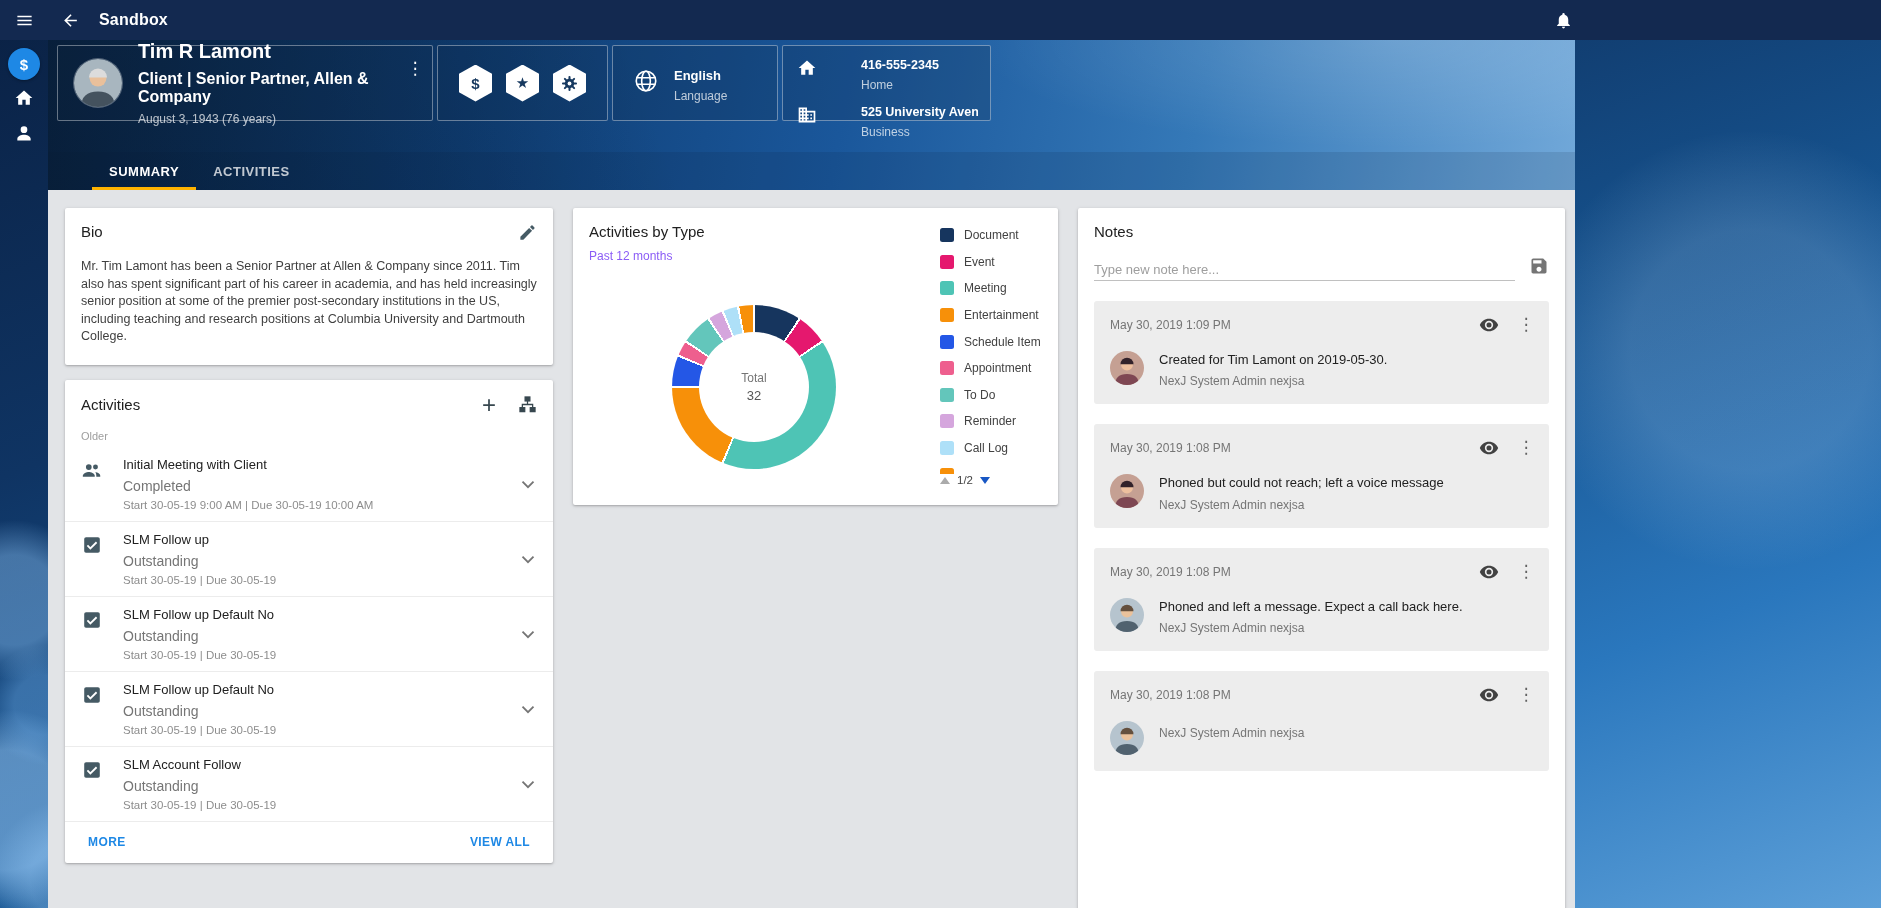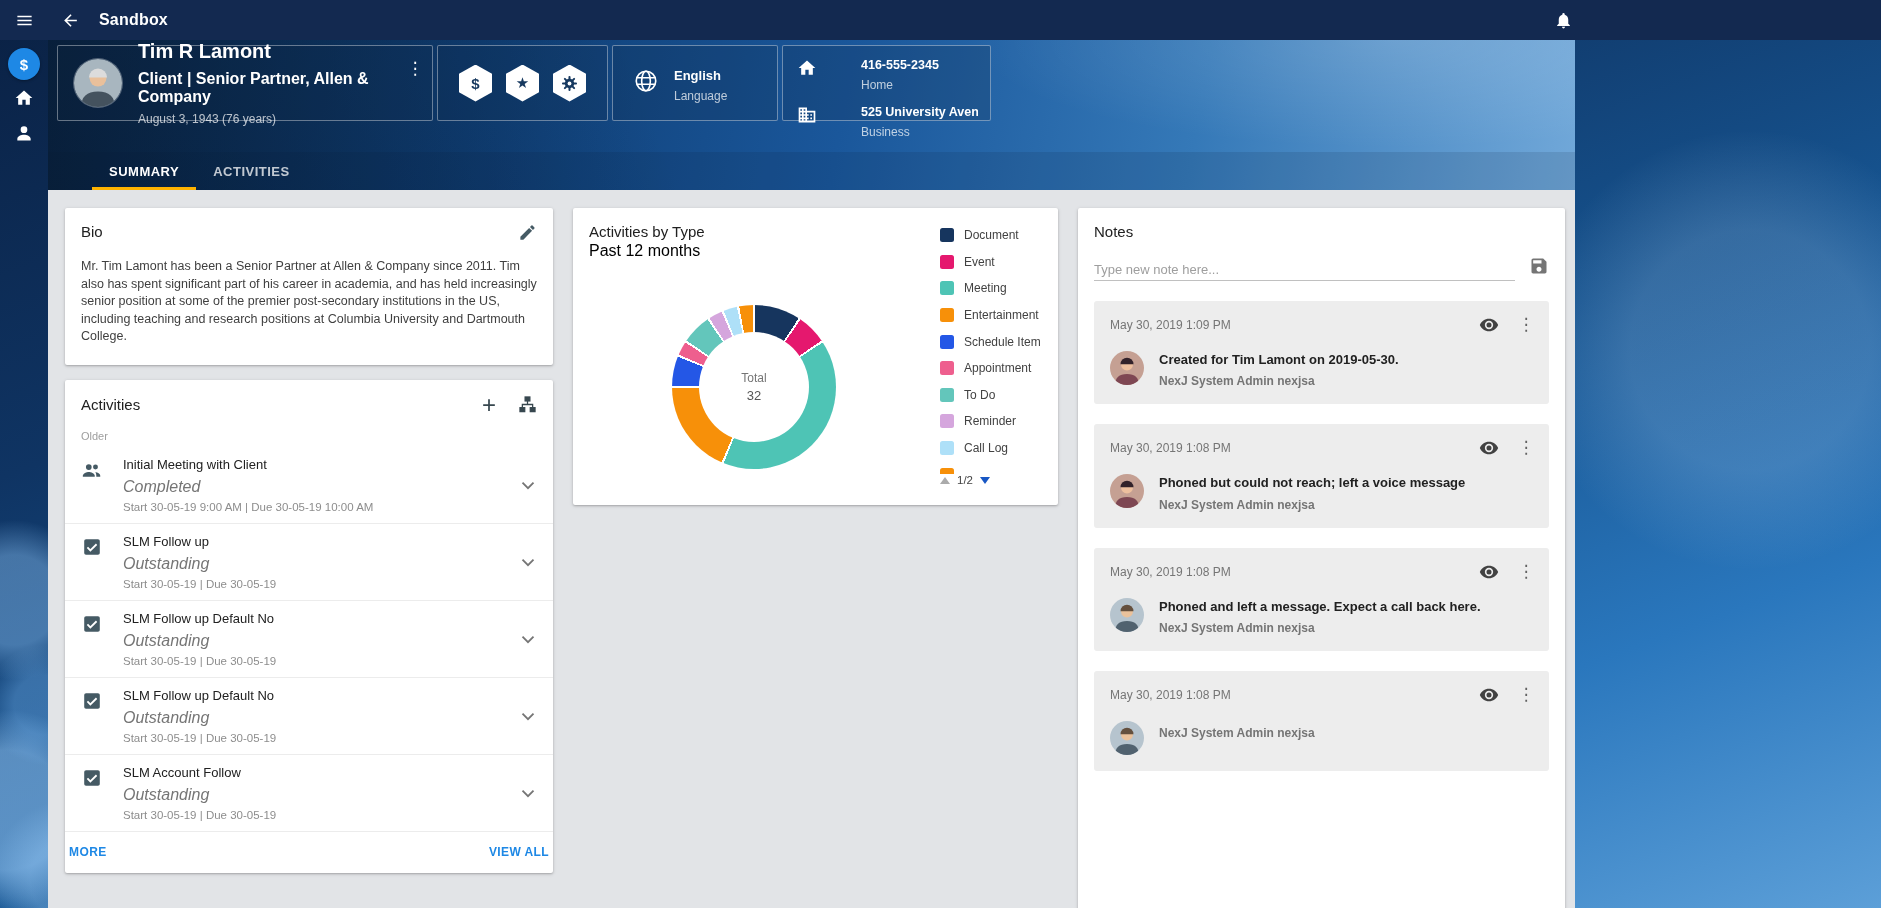--- a/index.html
+++ b/index.html
@@ -83,29 +83,29 @@
   
   .activities-card{padding-top:15px;}
   .ac-header{display:flex;justify-content:space-between;align-items:center;padding:0 16px;}
   .ac-actions{display:flex;gap:22px;align-items:center;}
   .plus-icon{font-size:24px;color:#37474f;line-height:20px;cursor:pointer;}
   .ac-group{padding:15px 16px 5px;font-size:11px;color:#9e9e9e;}
   .act-item{display:flex;padding:10px 14px 10px 16px;border-bottom:1px solid #ececec;cursor:pointer;}
   .act-icon{width:22px;height:22px;flex:0 0 22px;margin-top:2px;}
   .act-body{margin-left:20px;flex:1;min-width:0;}
   .act-title{font-size:13px;color:#212121;}
-  .act-status{font-size:16px;color:#757575;margin-top:6px;font-style:italic;}
+  .act-status{font-size:14px;color:#757575;margin-top:6px;}
   .act-dates{font-size:11.5px;color:#8d8d8d;margin-top:5px;}
   .act-chevron{width:22px;height:22px;align-self:center;cursor:pointer;}
-  .ac-footer{display:flex;justify-content:space-between;padding:13px 4px 14px;}
+  .ac-footer{display:flex;justify-content:space-between;padding:13px 23px 14px;}
   .link-btn{font-size:12px;font-weight:bold;color:#1e88e5;letter-spacing:.4px;cursor:pointer;}
 
   
   .chart-card{position:relative;height:297px;padding:15px 16px;}
-  .chart-sub{font-size:16px;color:#000000;margin-top:2px;}
+  .chart-sub{font-size:12px;color:#8b5cf6;margin-top:9px;}
   .donut-wrap{position:absolute;left:99px;top:97px;width:164px;height:164px;}
   .donut{width:164px;height:164px;border-radius:50%;}
   .donut-hole{position:absolute;left:50%;top:50%;width:110px;height:110px;margin:-55px 0 0 -55px;border-radius:50%;background:#fff;display:flex;flex-direction:column;align-items:center;justify-content:center;}
   .donut-total-label{font-size:12px;color:#757575;}
   .donut-total{font-size:13px;color:#555;margin-top:3px;}
   .legend{position:absolute;left:367px;top:14px;width:135px;height:252px;overflow:hidden;}
   .legend-item{display:flex;align-items:center;height:26.6px;gap:10px;cursor:pointer;}
   .swatch{width:14px;height:14px;border-radius:2.5px;flex:0 0 14px;}
   .legend-label{font-size:12px;color:#424242;white-space:nowrap;}
   .chart-pg{position:absolute;left:367px;top:266px;display:flex;align-items:center;gap:7px;}
@@ -120,21 +120,21 @@
   .note-input::placeholder{color:#9e9e9e;}
   .save-icon{width:20px;height:20px;margin:0 0 5px 14px;cursor:pointer;flex:0 0 20px;}
   .note-item{background:#ededed;border-radius:3px;margin-top:20px;padding:13px 12px 16px 16px;}
   .ni-header{display:flex;align-items:center;}
   .ni-date{flex:1;font-size:12px;color:#757575;}
   .eye-icon{width:20px;height:20px;cursor:pointer;}
   .ni-kebab{margin-left:16px;}
   .ni-kebab .kebab{color:#616161;}
   .ni-body{display:flex;margin-top:15px;}
   .ni-avatar{width:34px;height:34px;border-radius:50%;overflow:hidden;flex:0 0 34px;}
-  .ni-texts{margin-left:15px;min-width:0;font-weight:bold;}
+  .ni-texts{margin-left:15px;min-width:0;}
   .ni-text{font-size:13px;color:#212121;line-height:1.42;}
   .ni-author{font-size:12px;color:#757575;margin-top:5px;}
 
   
   .avatar-svg{width:100%;height:100%;display:block;}
   .av-tim .av-bg{fill:#a8b6bf}.av-tim .av-hair{fill:#dcdcdc}.av-tim .av-skin{fill:#e9c09b}.av-tim .av-body{fill:#44525e}
   .av-woman .av-bg{fill:#c5a093}.av-woman .av-hair{fill:#32222a}.av-woman .av-skin{fill:#edbf9e}.av-woman .av-body{fill:#7e4753}
   .av-man .av-bg{fill:#b6c4ce}.av-man .av-hair{fill:#64503e}.av-man .av-skin{fill:#eac29c}.av-man .av-body{fill:#51626f}
 </style>
 </head>

